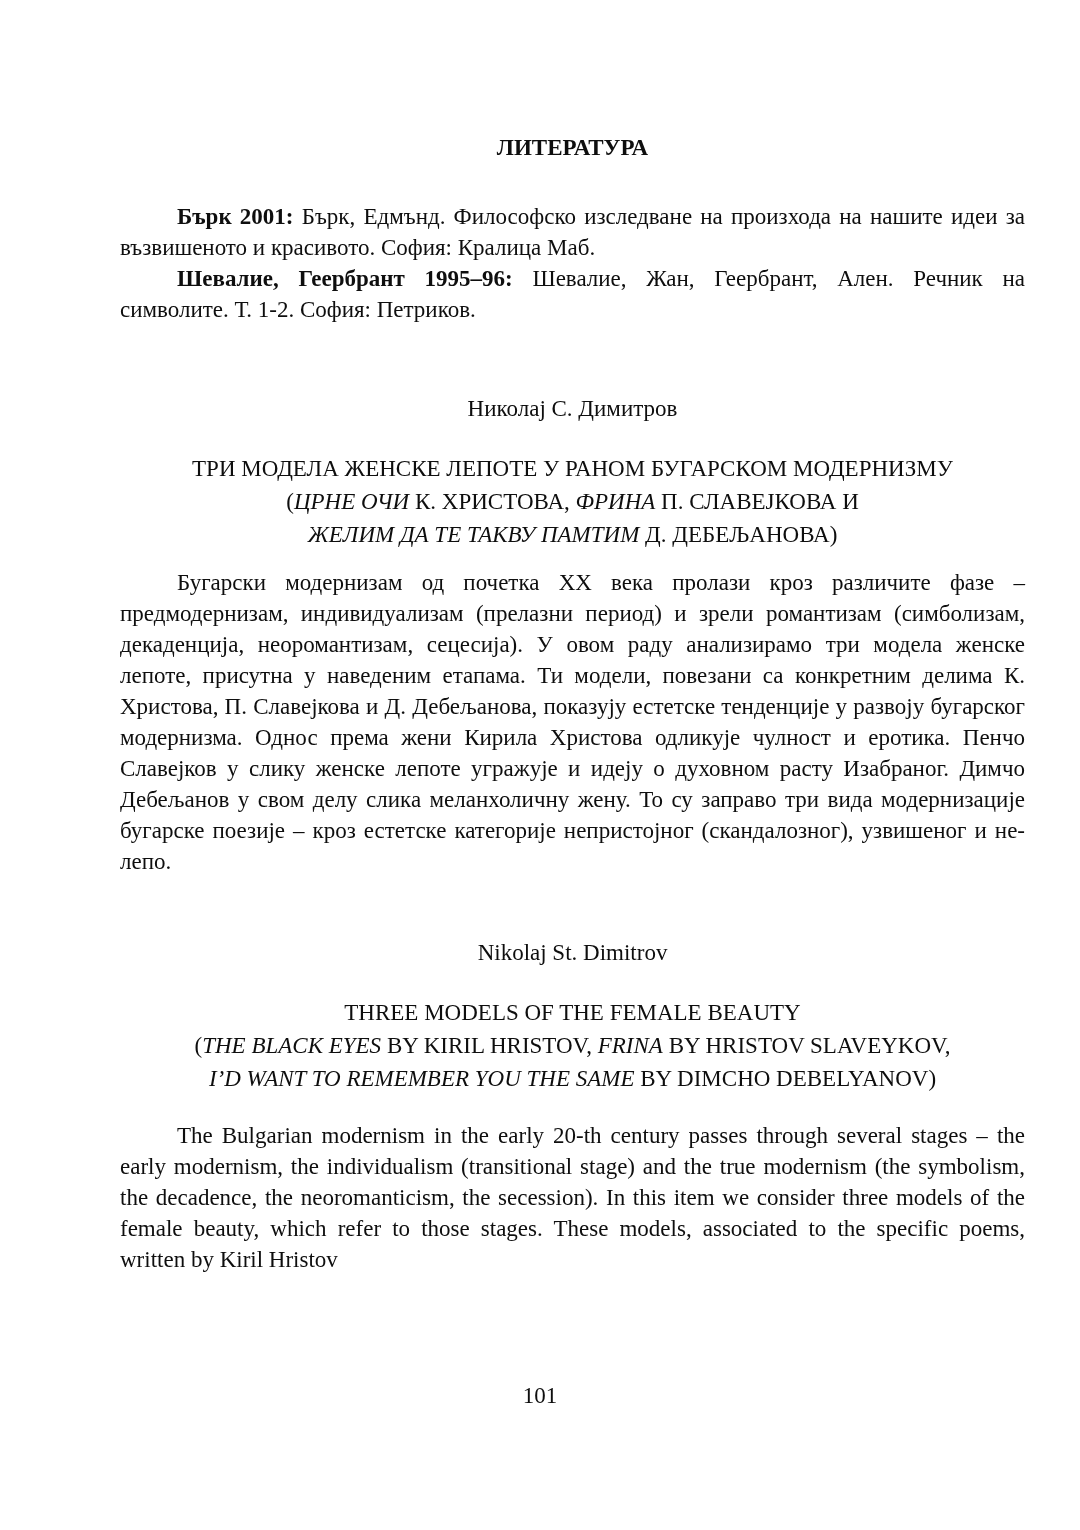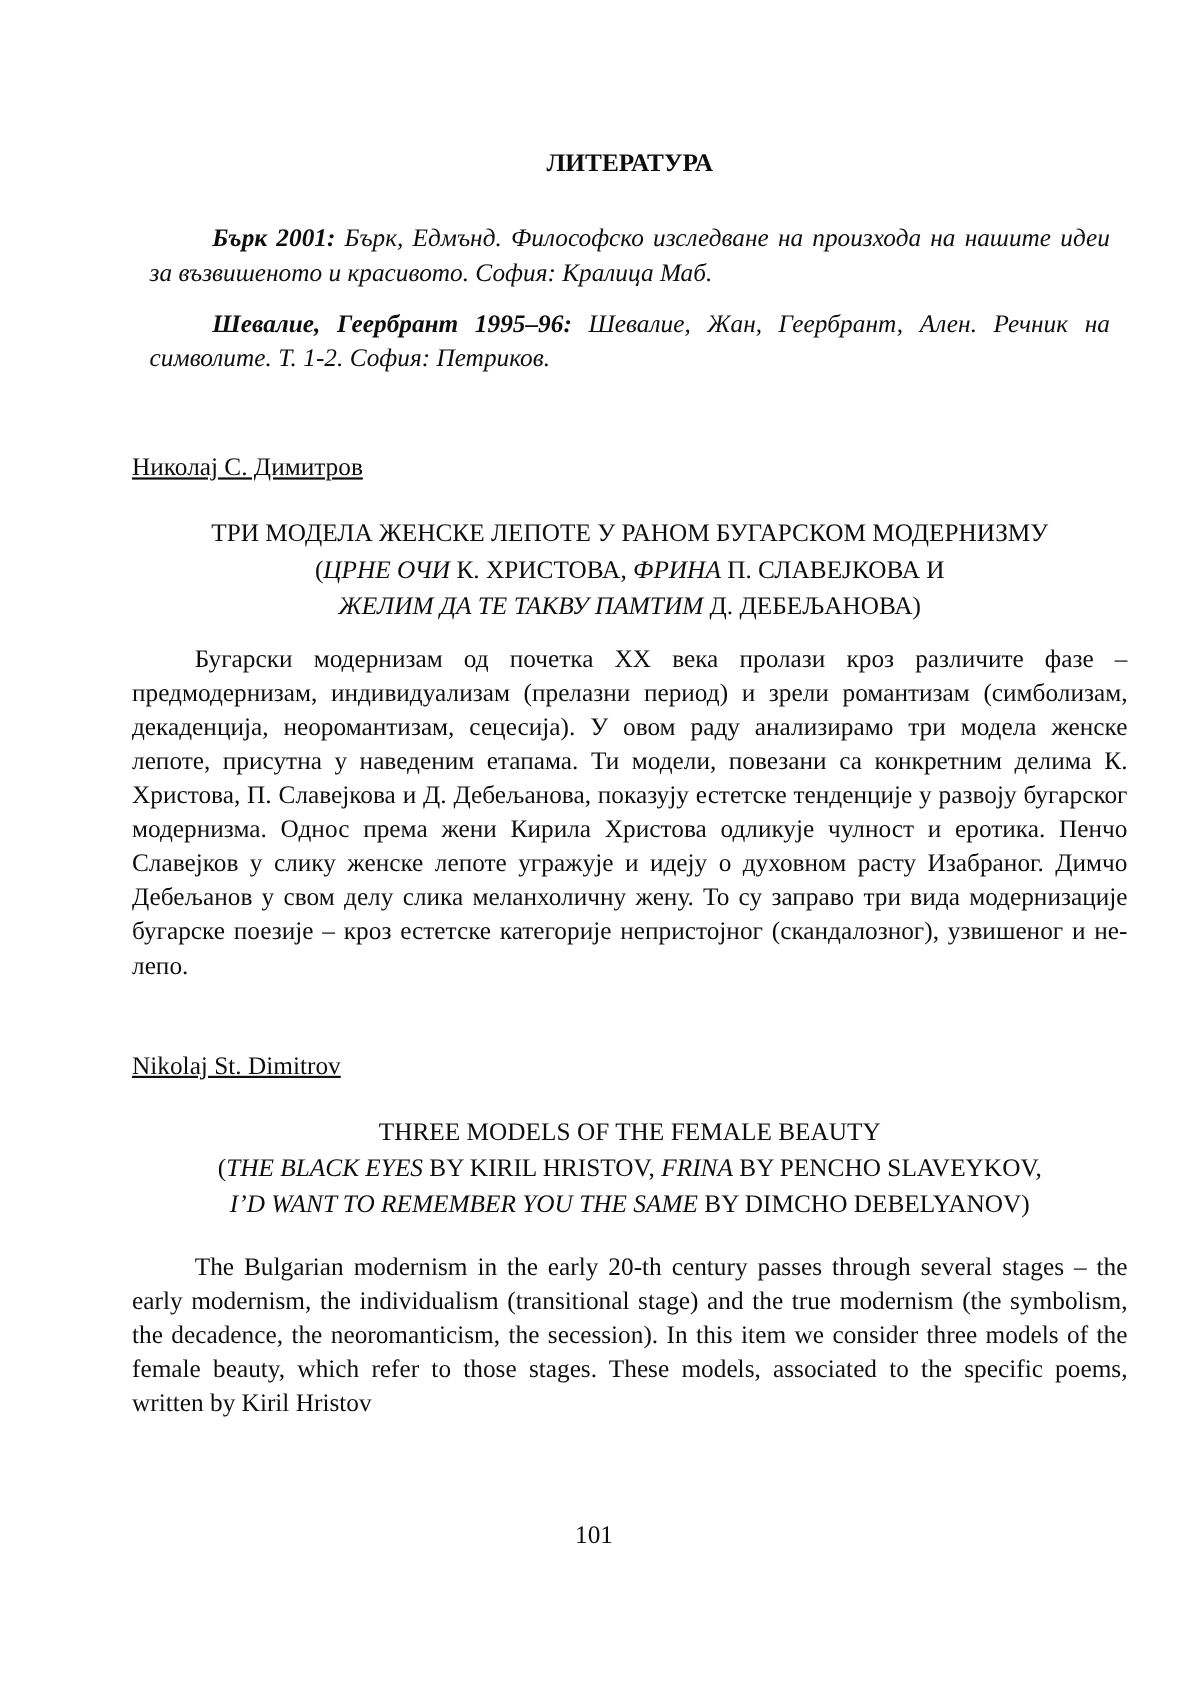--- a/index.html
+++ b/index.html
@@ -18,31 +18,30 @@
   }
   .content {
     padding: 132px 55px 0 120px;
   }
   .section-heading {
     text-align: center;
     font-weight: bold;
     margin: 0 0 38px 0;
   }
   .bib-entry {
-    margin: 16px;
+    margin: 0;
     text-align: justify;
     text-indent: 57px;
-    font-style: italic;
   }
   .bib-entry b {
     font-weight: bold;
   }
   .author-name {
+    text-align: center;
     margin: 0;
-    text-decoration: underline;
   }
   .author-sr { margin-top: 68px; }
   .author-en { margin-top: 60px; }
   .paper-title {
     text-align: center;
     margin: 28px 0 0 0;
     line-height: 33px;
   }
   .italic { font-style: italic; }
   .abstract {
@@ -78,21 +77,21 @@
     <div><span>(</span><span class="italic">ЦРНЕ ОЧИ</span><span> К. ХРИСТОВА, </span><span class="italic">ФРИНА</span><span> П. СЛАВЕЈКОВА И</span></div>
     <div><span class="italic">ЖЕЛИМ ДА ТЕ ТАКВУ ПАМТИМ</span><span> Д. ДЕБЕЉАНОВА)</span></div>
   </div>
 
   <p class="abstract">Бугарски модернизам од почетка ХХ века пролази кроз различите фазе – предмодернизам, индивидуализам (прелазни период) и зрели романтизам (симболизам, декаденција, неоромантизам, сецесија). У овом раду анализирамо три модела женске лепоте, присутна у наведеним етапама. Ти модели, повезани са конкретним делима К. Христова, П. Славејкова и Д. Дебељанова, показују естетске тенденције у развоју бугарског модернизма. Однос према жени Кирила Христова одликује чулност и еротика. Пенчо Славејков у слику женске лепоте угражује и идеју о духовном расту Изабраног. Димчо Дебељанов у свом делу слика меланхоличну жену. То су заправо три вида модернизације бугарске поезије – кроз естетске категорије непристојног (скандалозног), узвишеног и не-лепо.</p>
 
   <p class="author-name author-en">Nikolaj St. Dimitrov</p>
 
   <div class="paper-title">
     <div><span>THREE MODELS OF THE FEMALE BEAUTY</span></div>
-    <div><span>(</span><span class="italic">THE BLACK EYES</span><span> BY KIRIL HRISTOV, </span><span class="italic">FRINA</span><span> BY PENCHO SLAVEYKOV,</span></div>
+    <div><span>(</span><span class="italic">THE BLACK EYES</span><span> BY KIRIL HRISTOV, </span><span class="italic">FRINA</span><span> BY HRISTOV SLAVEYKOV,</span></div>
     <div><span class="italic">I’D WANT TO REMEMBER YOU THE SAME</span><span> BY DIMCHO DEBELYANOV)</span></div>
   </div>
 
   <p class="abstract abstract-en">The Bulgarian modernism in the early 20-th century passes through several stages – the early modernism, the individualism (transitional stage) and the true modernism (the symbolism, the decadence, the neoromanticism, the secession). In this item we consider three models of the female beauty, which refer to those stages. These models, associated to the specific poems, written by Kiril Hristov</p>
 
 </div>
 
 <div class="page-number">101</div>
 
 </body></html>

